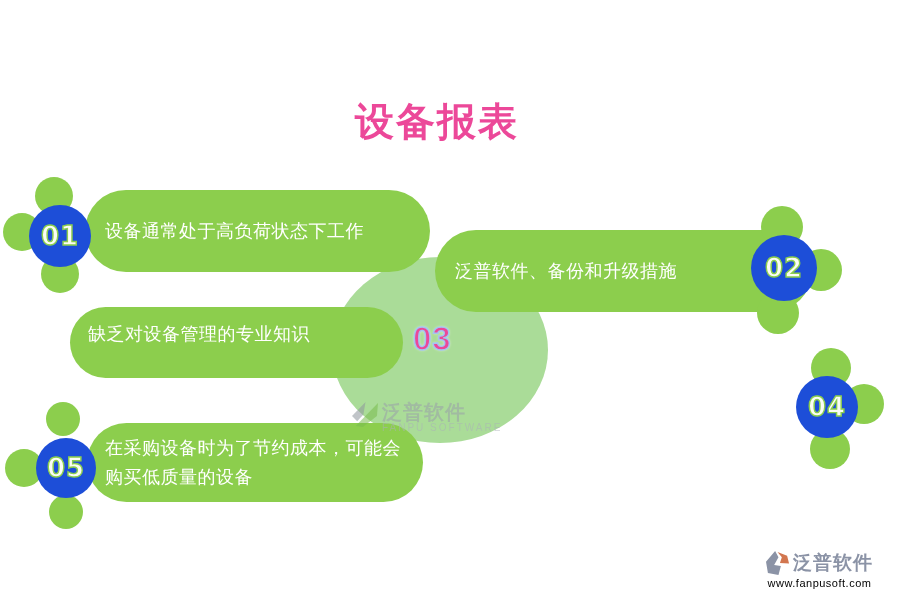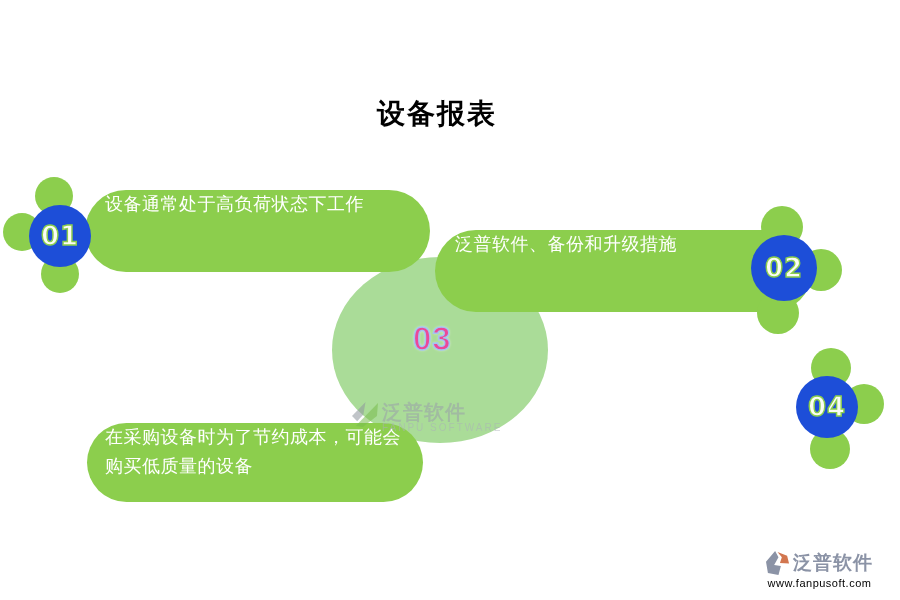--- a/index.html
+++ b/index.html
@@ -11,34 +11,34 @@
   body{
     width:900px;height:600px;background:#ffffff;overflow:hidden;
     font-family:"Liberation Sans","DejaVu Sans",sans-serif;
     position:relative;
   }
   .canvas{position:absolute;inset:0;width:900px;height:600px;}
 
   
   .title{
     position:absolute;top:95px;left:0;width:874px;text-align:center;
-    font-size:28px;font-weight:bold;color:#000000;letter-spacing:2px;
+    font-size:39px;font-weight:bold;color:#ec4899;letter-spacing:2px;
     z-index:5;margin:0;
   }
 
   
   .center-circle{
     position:absolute;left:332px;top:257px;width:216px;height:186px;
     background:var(--light_green);border-radius:50%;z-index:0;
   }
 
   
   .pill{
     position:absolute;background:var(--green);z-index:2;
-    display:flex;align-items:flex-start;box-sizing:border-box;
+    display:flex;align-items:center;box-sizing:border-box;
     color:#ffffff;font-size:18px;line-height:29px;letter-spacing:0.5px;
   }
   .pill-text{display:block;}
   .pill1{left:85px;top:190px;width:345px;height:82px;border-radius:41px;padding-left:20px;}
   .pill2{left:435px;top:230px;width:377px;height:82px;border-radius:41px;padding-left:20px;}
   .pill3{left:70px;top:307px;width:333px;height:71px;border-radius:36px;padding-left:18px;align-items:flex-start;padding-top:13px;}
   .pill4{left:448px;top:363px;width:367px;height:87px;border-radius:43px;padding-left:17px;}
   .pill4 .pill-text{width:332px;}
   .pill5{left:87px;top:423px;width:336px;height:79px;border-radius:40px;padding-left:18px;}
   .pill5 .pill-text{width:312px;}
@@ -110,20 +110,23 @@
   <h1 class="title">设备报表</h1>
 
   <div class="center-circle"></div>
 
   <div class="pill pill1">
     <span class="pill-text">设备通常处于高负荷状态下工作</span>
   </div>
   <div class="pill pill2">
     <span class="pill-text">泛普软件、备份和升级措施</span>
   </div>
+  <div class="pill pill3">
+    <span class="pill-text">缺乏对设备管理的专业知识</span>
+  </div>
   <div class="pill pill5">
     <span class="pill-text">在采购设备时为了节约成本，可能会购买低质量的设备</span>
   </div>
 
   <div class="flower f1">
     <span class="petal p-top"></span>
     <span class="petal p-side"></span>
     <span class="petal p-bottom"></span>
     <span class="flower-core">
       <span class="badge-num">01</span>
@@ -143,20 +146,28 @@
 
   <div class="flower f4">
     <span class="petal p-top"></span>
     <span class="petal p-side"></span>
     <span class="petal p-bottom"></span>
     <span class="flower-core">
       <span class="badge-num">04</span>
     </span>
   </div>
 
+  <div class="flower f5">
+    <span class="petal p-top"></span>
+    <span class="petal p-side"></span>
+    <span class="petal p-bottom"></span>
+    <span class="flower-core">
+      <span class="badge-num">05</span>
+    </span>
+  </div>
 
   <div class="wm-center">
     <span class="wm-logo">
       <span class="wm-logo-gray"></span>
         <span class="wm-logo-green"></span>
     </span>
     <span>
       <div class="wm-name">泛普软件</div>
       <div class="wm-sub">FANPU SOFTWARE</div>
     </span>

